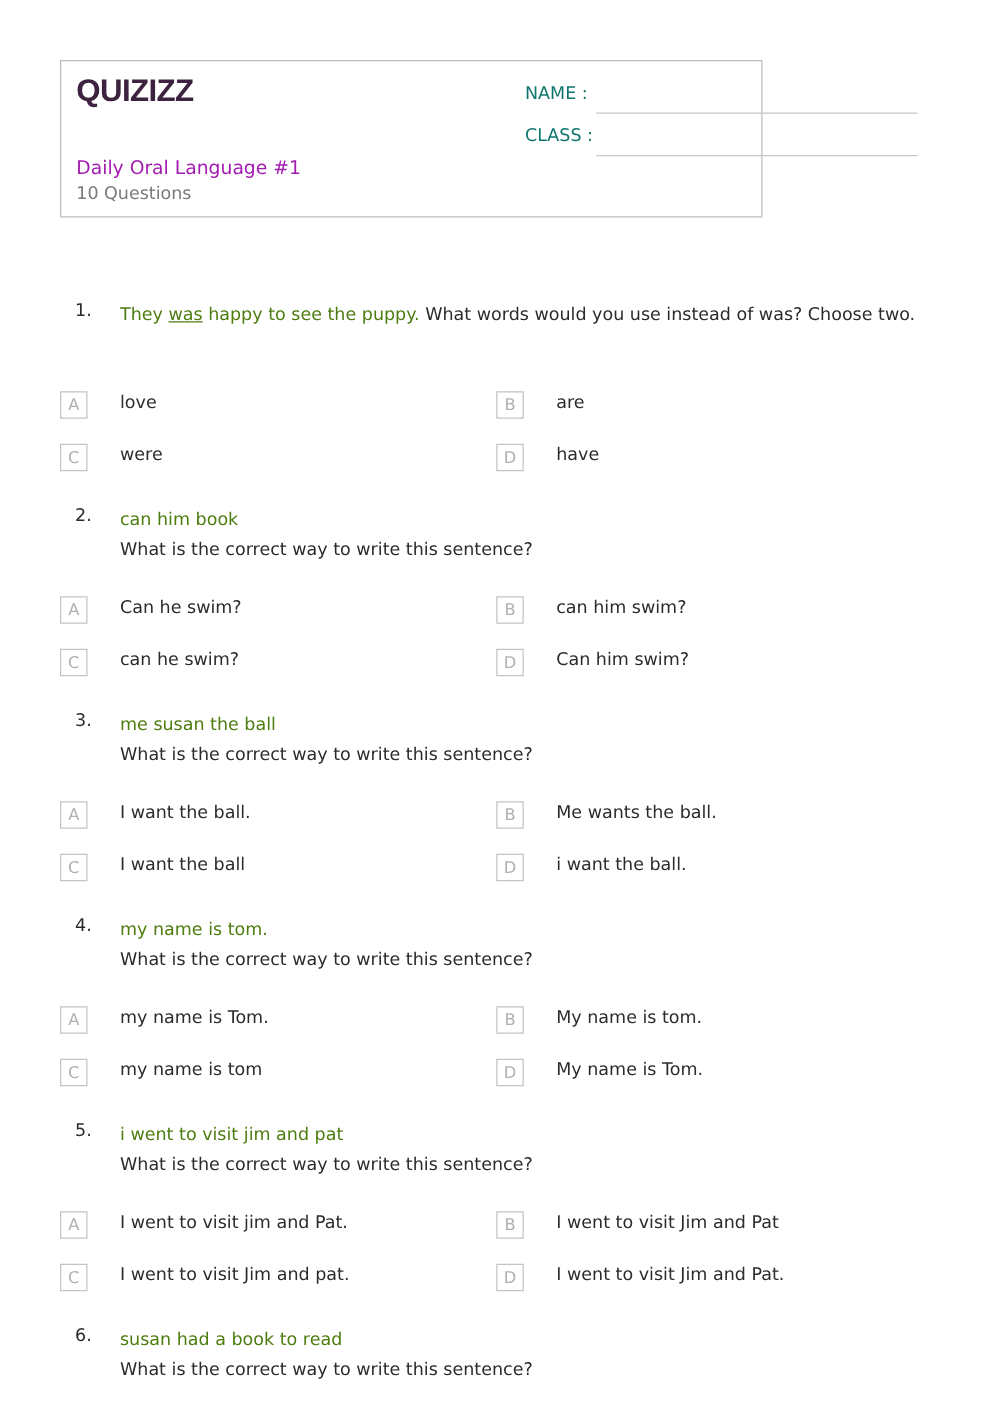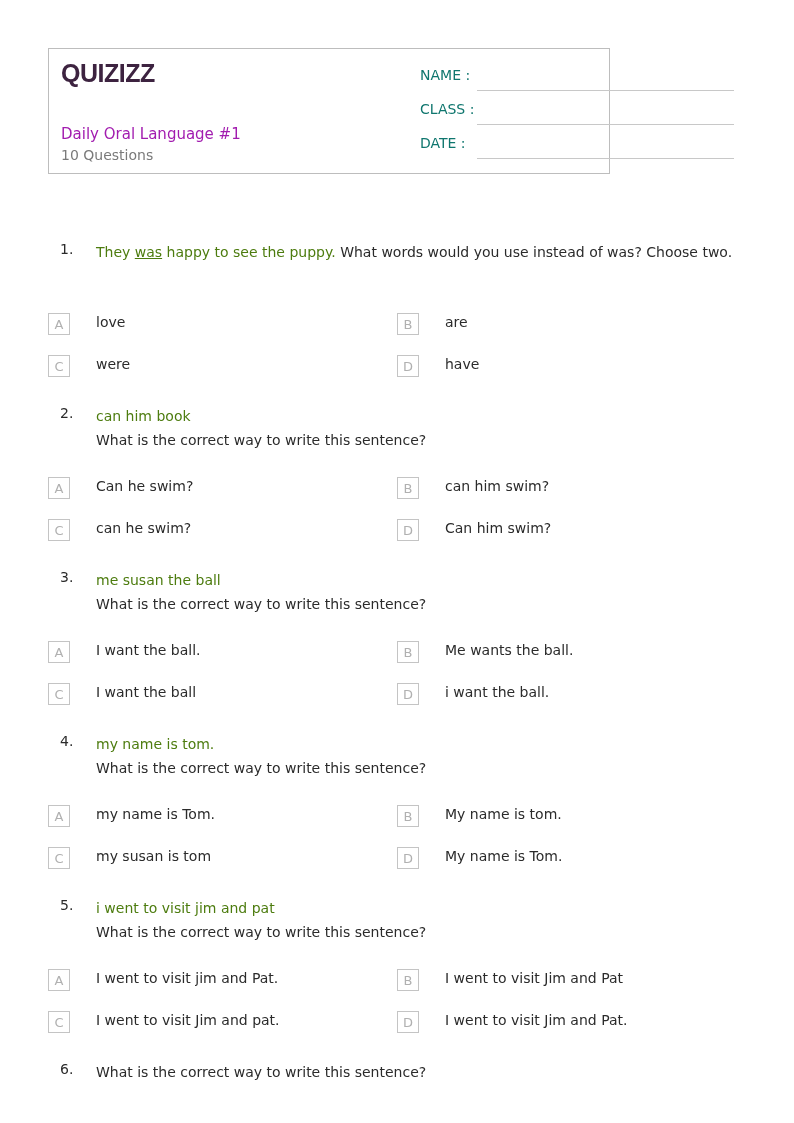--- a/index.html
+++ b/index.html
@@ -32,24 +32,20 @@
   <div class="logo">QUIZIZZ</div>
   <div class="ws-title">Daily Oral Language #1</div>
   <div class="ws-count">10 Questions</div>
 
   <div class="field" style="top:18px;">
     <span class="field-label">NAME :</span>
     <span class="field-line"></span>
   </div>
   <div class="field" style="top:52px;">
     <span class="field-label">CLASS :</span>
-    <span class="field-line"></span>
-  </div>
-  <div class="field" style="top:86px;">
-    <span class="field-label">DATE  :</span>
     <span class="field-line"></span>
   </div>
 </div>
 
 <div class="question" style="top:241px;">
   <span class="q-num">1.</span>
   <div class="q-text" style="top:-1px;">
     <span class="green"><span>They </span><u>was</u><span> happy to see the puppy.</span></span><span> What words would you use instead of was? Choose two.</span>
   </div>
   <div class="opt" style="left:0; top:72px;">
@@ -127,21 +123,21 @@
   <div class="opt" style="left:0; top:72px;">
     <span class="opt-box">A</span>
     <span class="opt-text">my name is Tom.</span>
   </div>
   <div class="opt" style="left:349px; top:72px;">
     <span class="opt-box">B</span>
     <span class="opt-text">My name is tom.</span>
   </div>
   <div class="opt" style="left:0; top:114px;">
     <span class="opt-box">C</span>
-    <span class="opt-text">my susan is tom</span>
+    <span class="opt-text">my name is tom</span>
   </div>
   <div class="opt" style="left:349px; top:114px;">
     <span class="opt-box">D</span>
     <span class="opt-text">My name is Tom.</span>
   </div>
 </div>
 
 <div class="question" style="top:897px;">
   <span class="q-num">5.</span>
   <div class="q-text" style="top:-1px;">
@@ -162,15 +158,16 @@
   </div>
   <div class="opt" style="left:349px; top:114px;">
     <span class="opt-box">D</span>
     <span class="opt-text">I went to visit Jim and Pat.</span>
   </div>
 </div>
 
 <div class="question" style="top:1061px;">
   <span class="q-num">6.</span>
   <div class="q-text" style="top:-1px;">
+    <div class="green">susan had a book to read</div>
     <div>What is the correct way to write this sentence?</div>
   </div>
 </div>
 
 </body></html>

